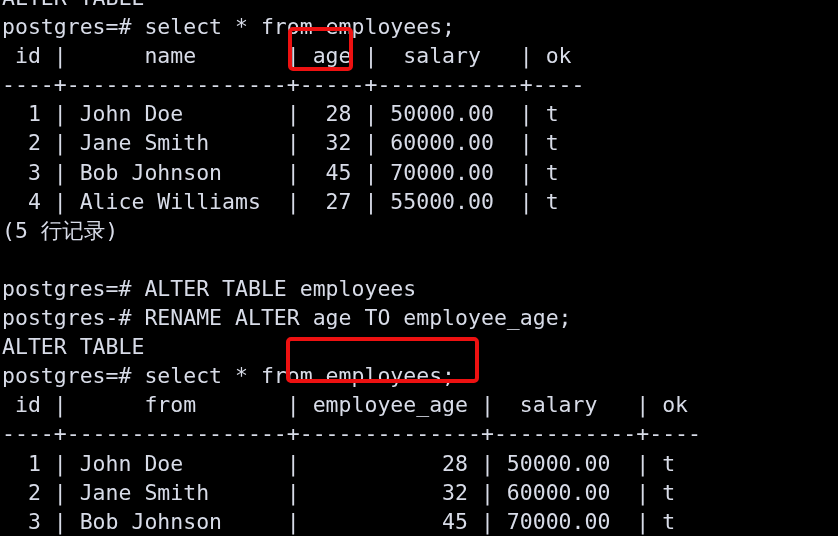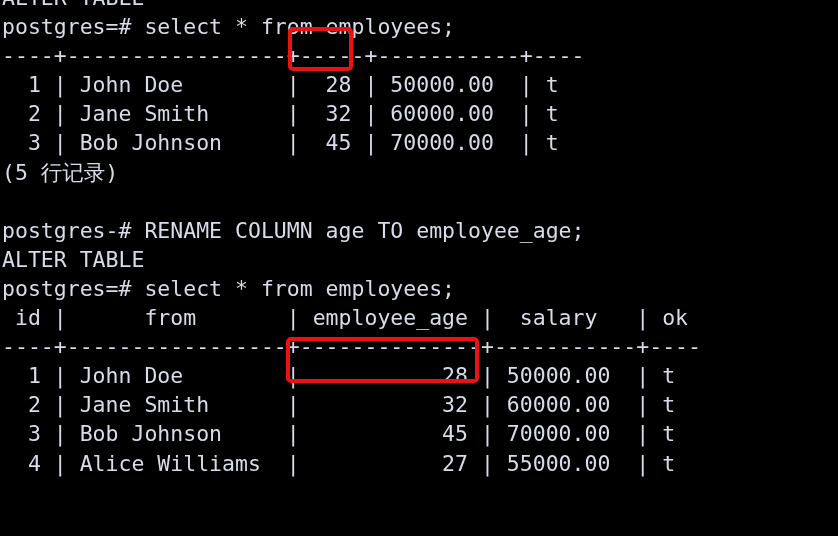--- a/index.html
+++ b/index.html
@@ -73,36 +73,39 @@
 <body>
 
 <div id="terminal">
 
   <div id="screen">
 
     <span class="line">ALTER TABLE</span>
 
     <span class="line">postgres=# select * from employees;</span>
 
+    <span class="line"> id |      name       | age |  salary   | ok</span>
 
     <span class="line">----+-----------------+-----+-----------+----</span>
 
     <span class="line">  1 | John Doe        |  28 | 50000.00  | t</span>
 
     <span class="line">  2 | Jane Smith      |  32 | 60000.00  | t</span>
 
     <span class="line">  3 | Bob Johnson     |  45 | 70000.00  | t</span>
 
+    <span class="line">  4 | Alice Williams  |  27 | 55000.00  | t</span>
 
     <span class="line">(5 行记录)</span>
 
     <span class="line blank"></span>
 
+    <span class="line">postgres=# ALTER TABLE employees</span>
 
-    <span class="line">postgres-# RENAME COLUMN age TO employee_age;</span>
+    <span class="line">postgres-# RENAME ALTER age TO employee_age;</span>
 
     <span class="line">ALTER TABLE</span>
 
     <span class="line">postgres=# select * from employees;</span>
 
     <span class="line"> id |      from       | employee_age |  salary   | ok</span>
 
     <span class="line">----+-----------------+--------------+-----------+----</span>
 
     <span class="line">  1 | John Doe        |           28 | 50000.00  | t</span>

